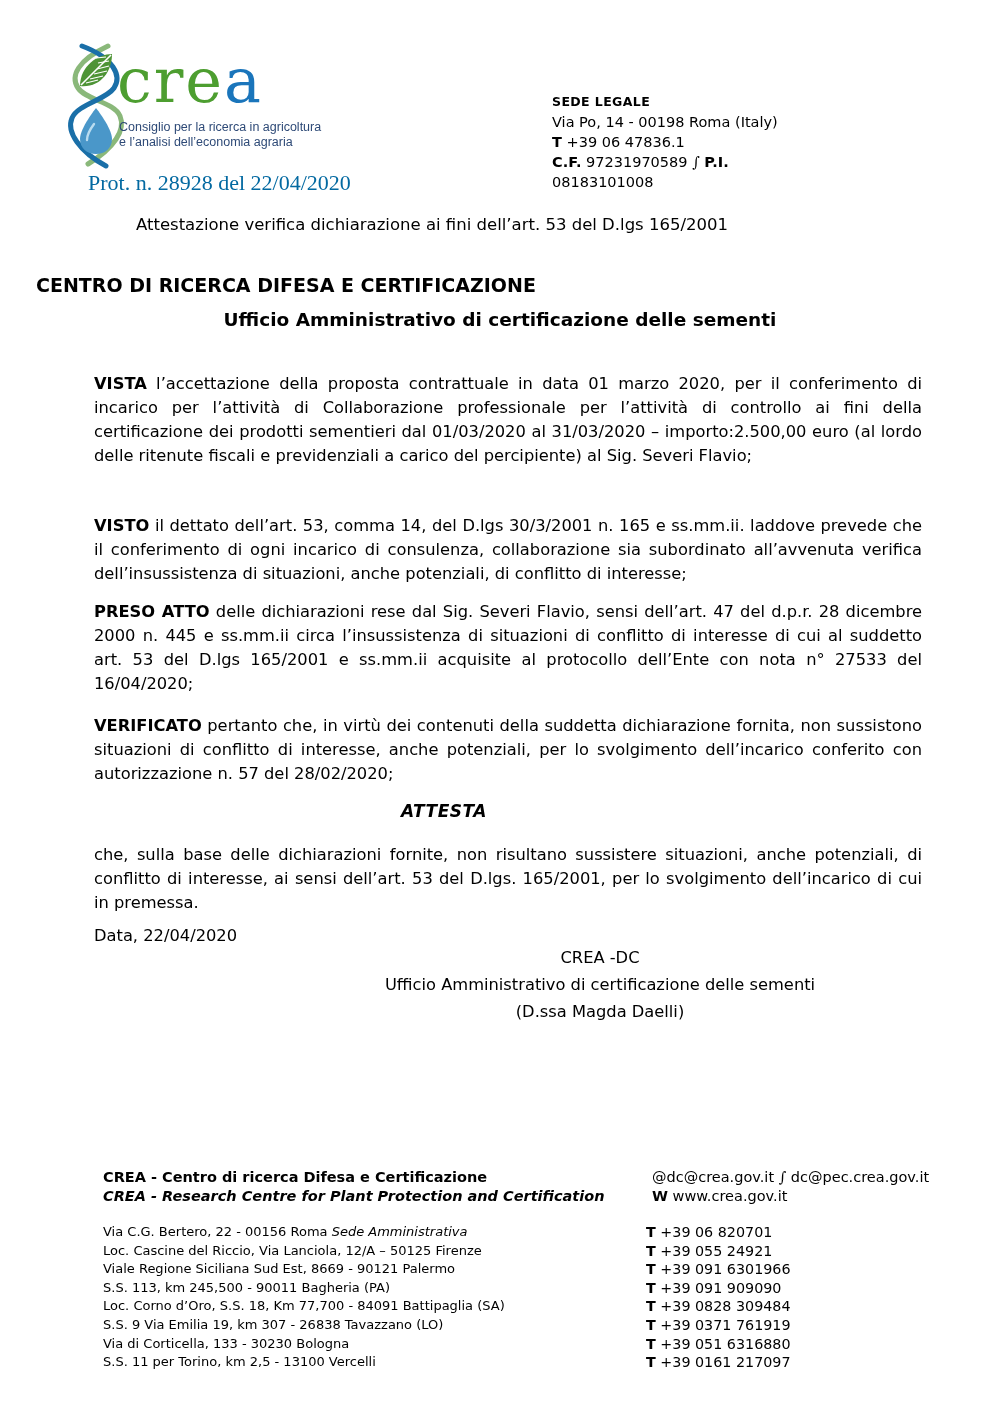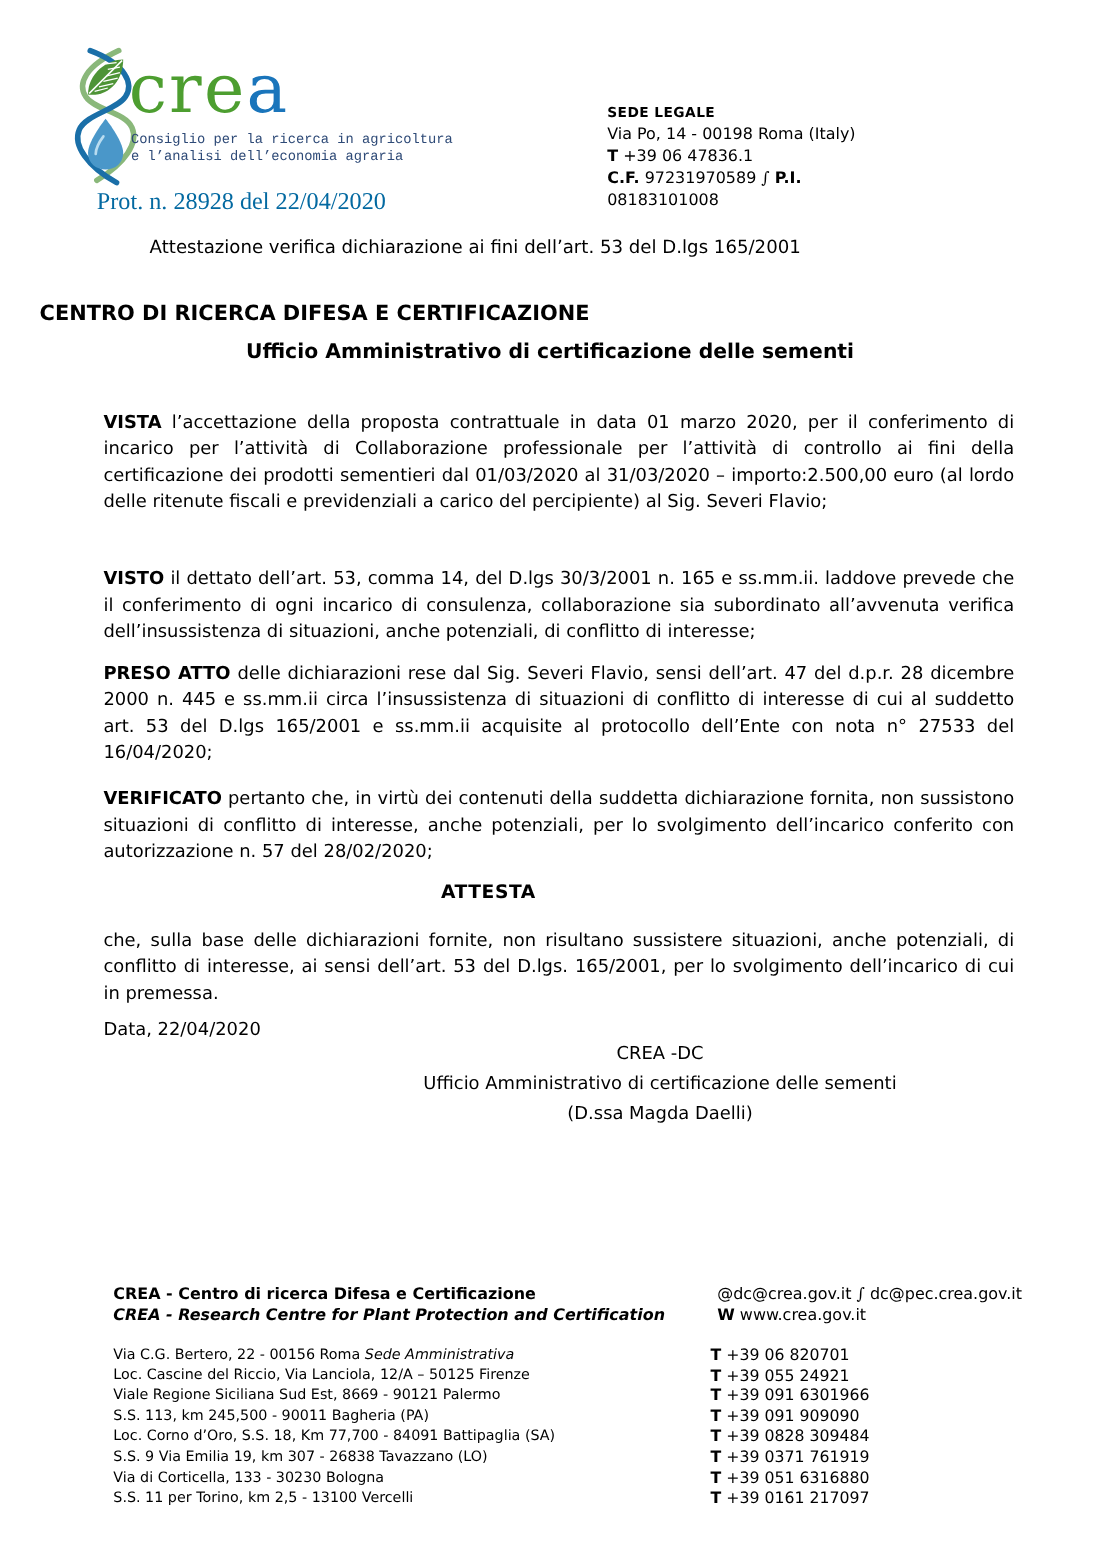--- a/index.html
+++ b/index.html
@@ -40,21 +40,21 @@
     font-size: 62px;
     line-height: 62px;
     letter-spacing: 2px;
     font-weight: 400;
   }
   .logo-word .g { color: #4d9e30; }
   .logo-word .b { color: #1a75bb; }
   .logo-tagline {
     position: absolute;
     left: 57px; top: 78px;
-    font-family: Liberation Mono, monospace;
+    font-family: Liberation Sans, sans-serif;
     font-size: 12.5px;
     line-height: 15px;
     color: #2e4a77;
     white-space: nowrap;
   }
   .prot {
     position: absolute;
     left: 88px; top: 170px;
     font-family: "Liberation Serif", serif;
     font-size: 22px;
@@ -119,20 +119,21 @@
   .p-close     { top: 843px; text-align: justify; }
 
   .attesta {
     position: absolute;
     left: 0; top: 801px;
     width: 888px;
     text-align: center;
     font-size: 17px;
     font-weight: bold;
     letter-spacing: 0.5px;
+    font-style: italic;
   }
 
   .data-line {
     position: absolute;
     left: 94px; top: 926px;
     font-size: 16.3px;
   }
   .sign-block {
     position: absolute;
     left: 200px; top: 944px;

